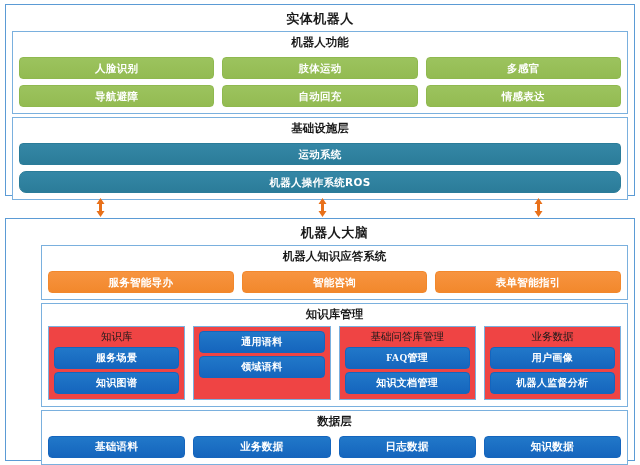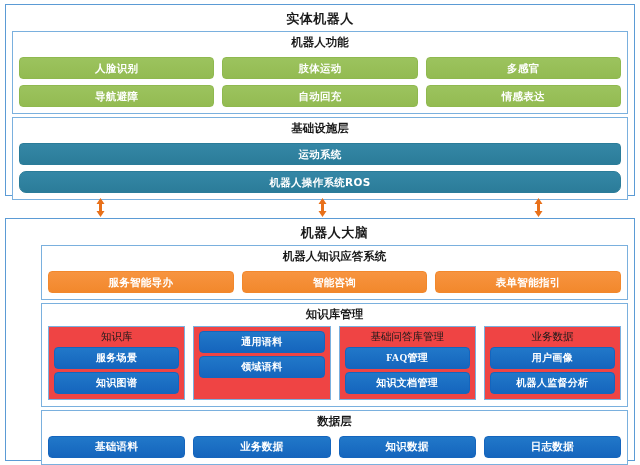--- a/index.html
+++ b/index.html
@@ -237,19 +237,19 @@
 
       </div>
     </div>
 
     <div class="panel">
       <div class="panel-title">数据层</div>
 
       <div class="row">
         <div class="chip blue">基础语料</div>
         <div class="chip blue">业务数据</div>
+        <div class="chip blue">日志数据</div>
         <div class="chip blue">知识数据</div>
-        <div class="chip blue">日志数据</div>
       </div>
     </div>
 
   </div>
 </div>
 
 </body></html>

